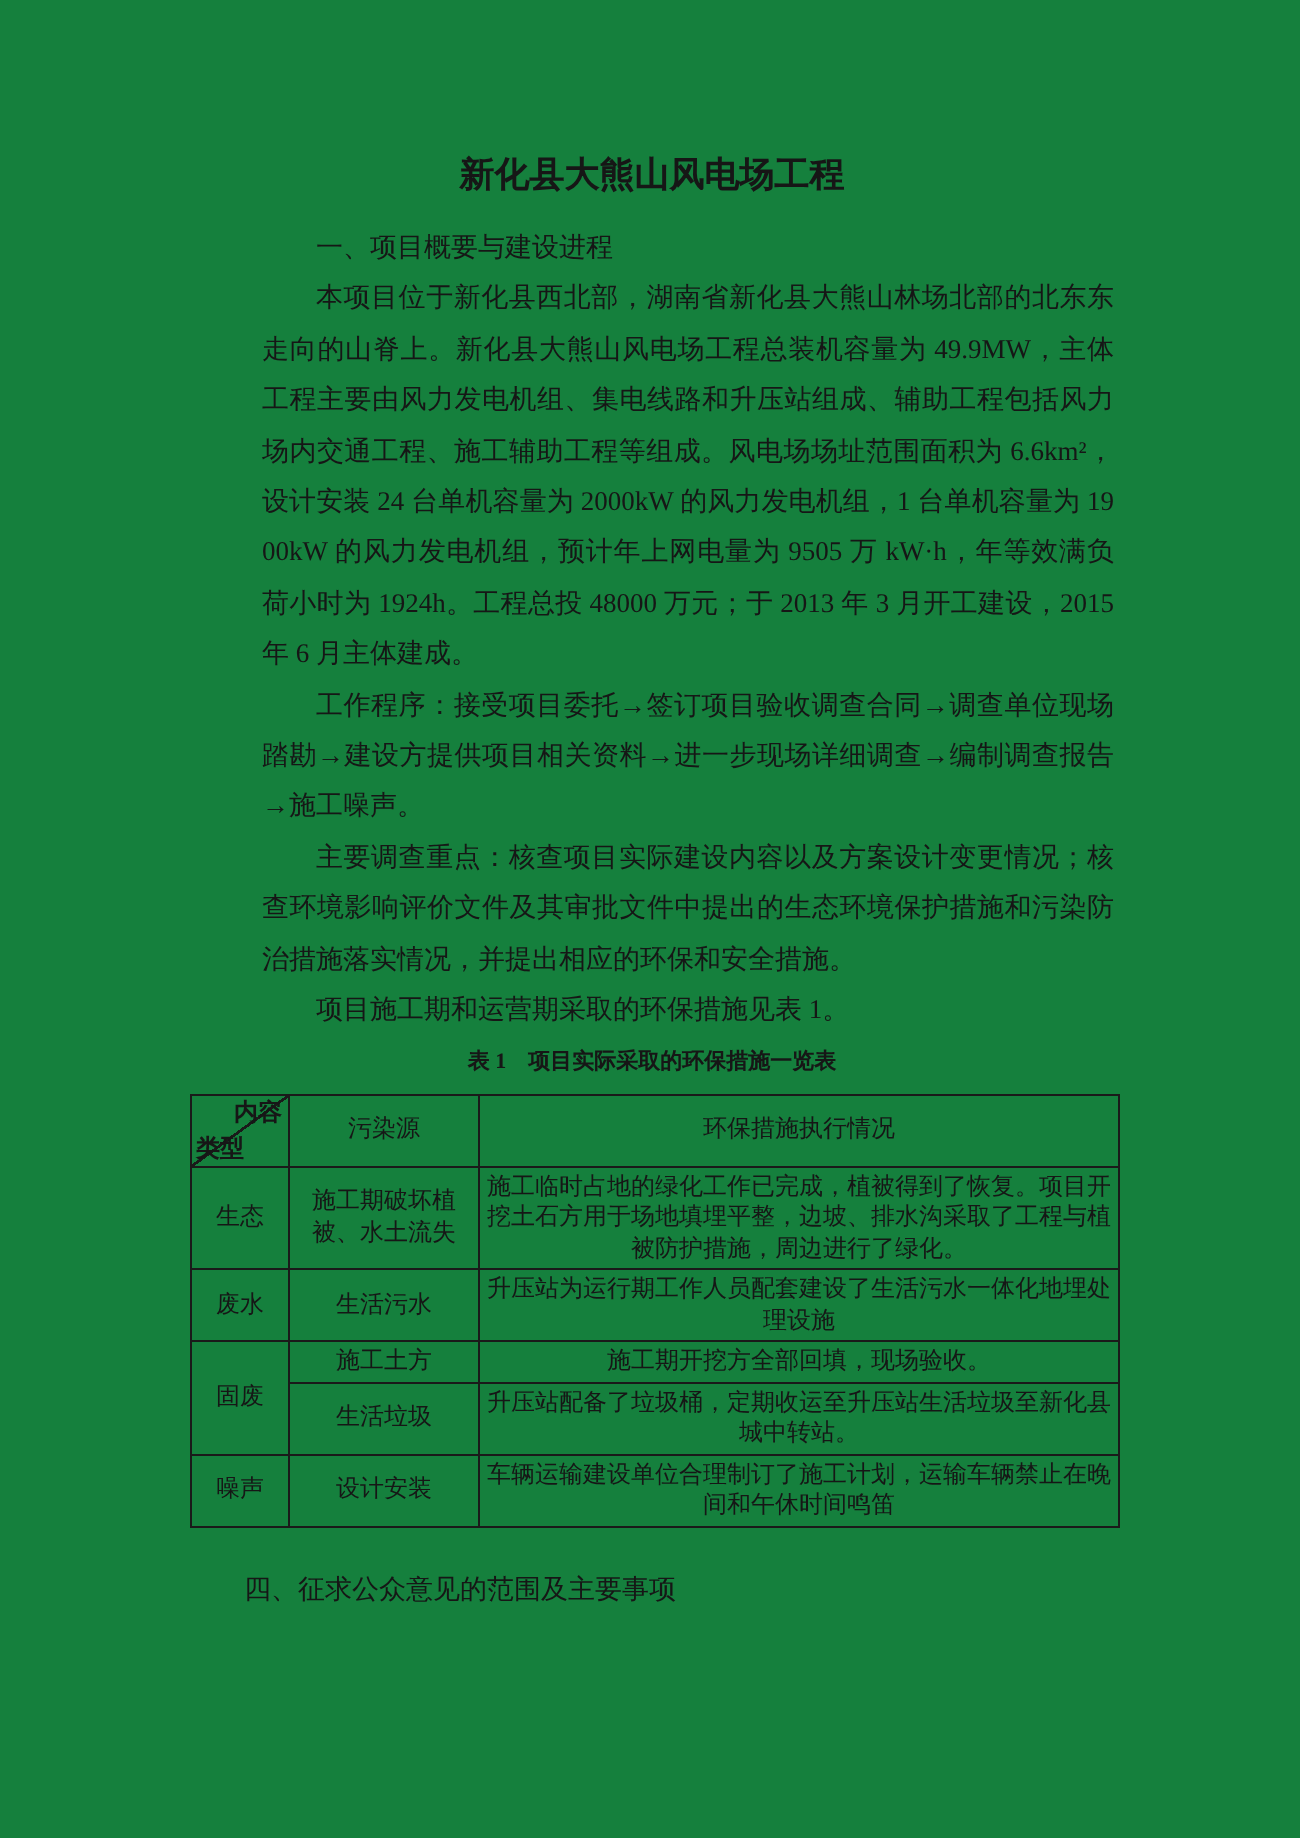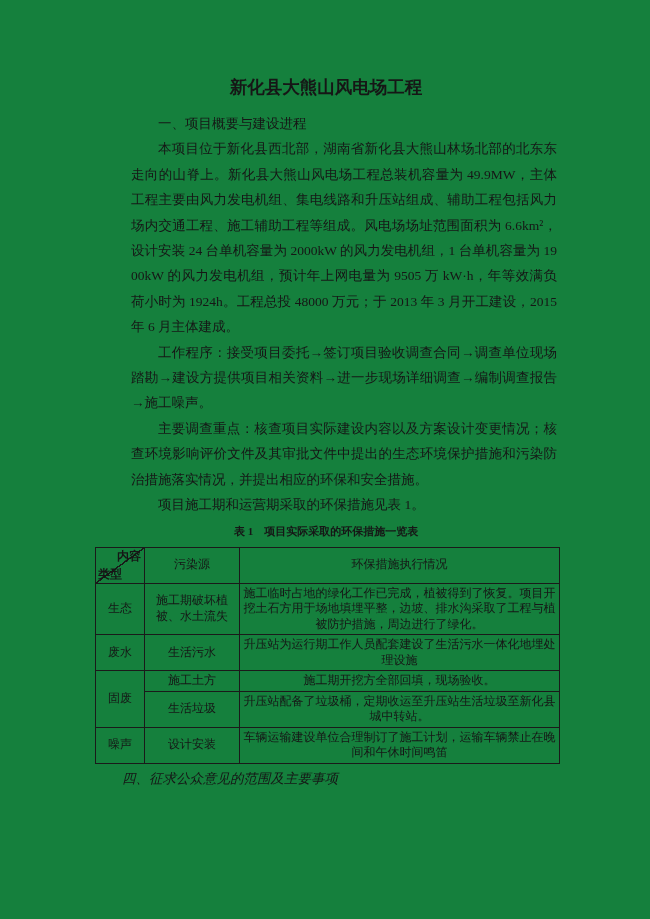--- a/index.html
+++ b/index.html
@@ -67,21 +67,21 @@
       #1a1a1a calc(50% + 0.7px),
       transparent calc(50% + 0.7px));
   }
   .corner-top-label { position:absolute; top:1px; right:3px; font-size:12px; line-height:15px;font-weight:bold; }
   .corner-bottom-label { position:absolute; bottom:1px; left:2px; font-size:12px; line-height:15px;font-weight:bold; }
 
   tr.r-tall td { height:50px; }
   tr.r-one td  { height:19px; }
   tr.r-two td  { height:30px; }
 
-  .after-table { margin-top:2px;font-style:italic; }
+  .after-table { margin-top:18px; }
 </style>
 </head>
 <body>
 
 <div class="page">
   <div class="doc">
 
     <div class="title-line">新化县大熊山风电场工程</div>
 
     <div class="body-block">

